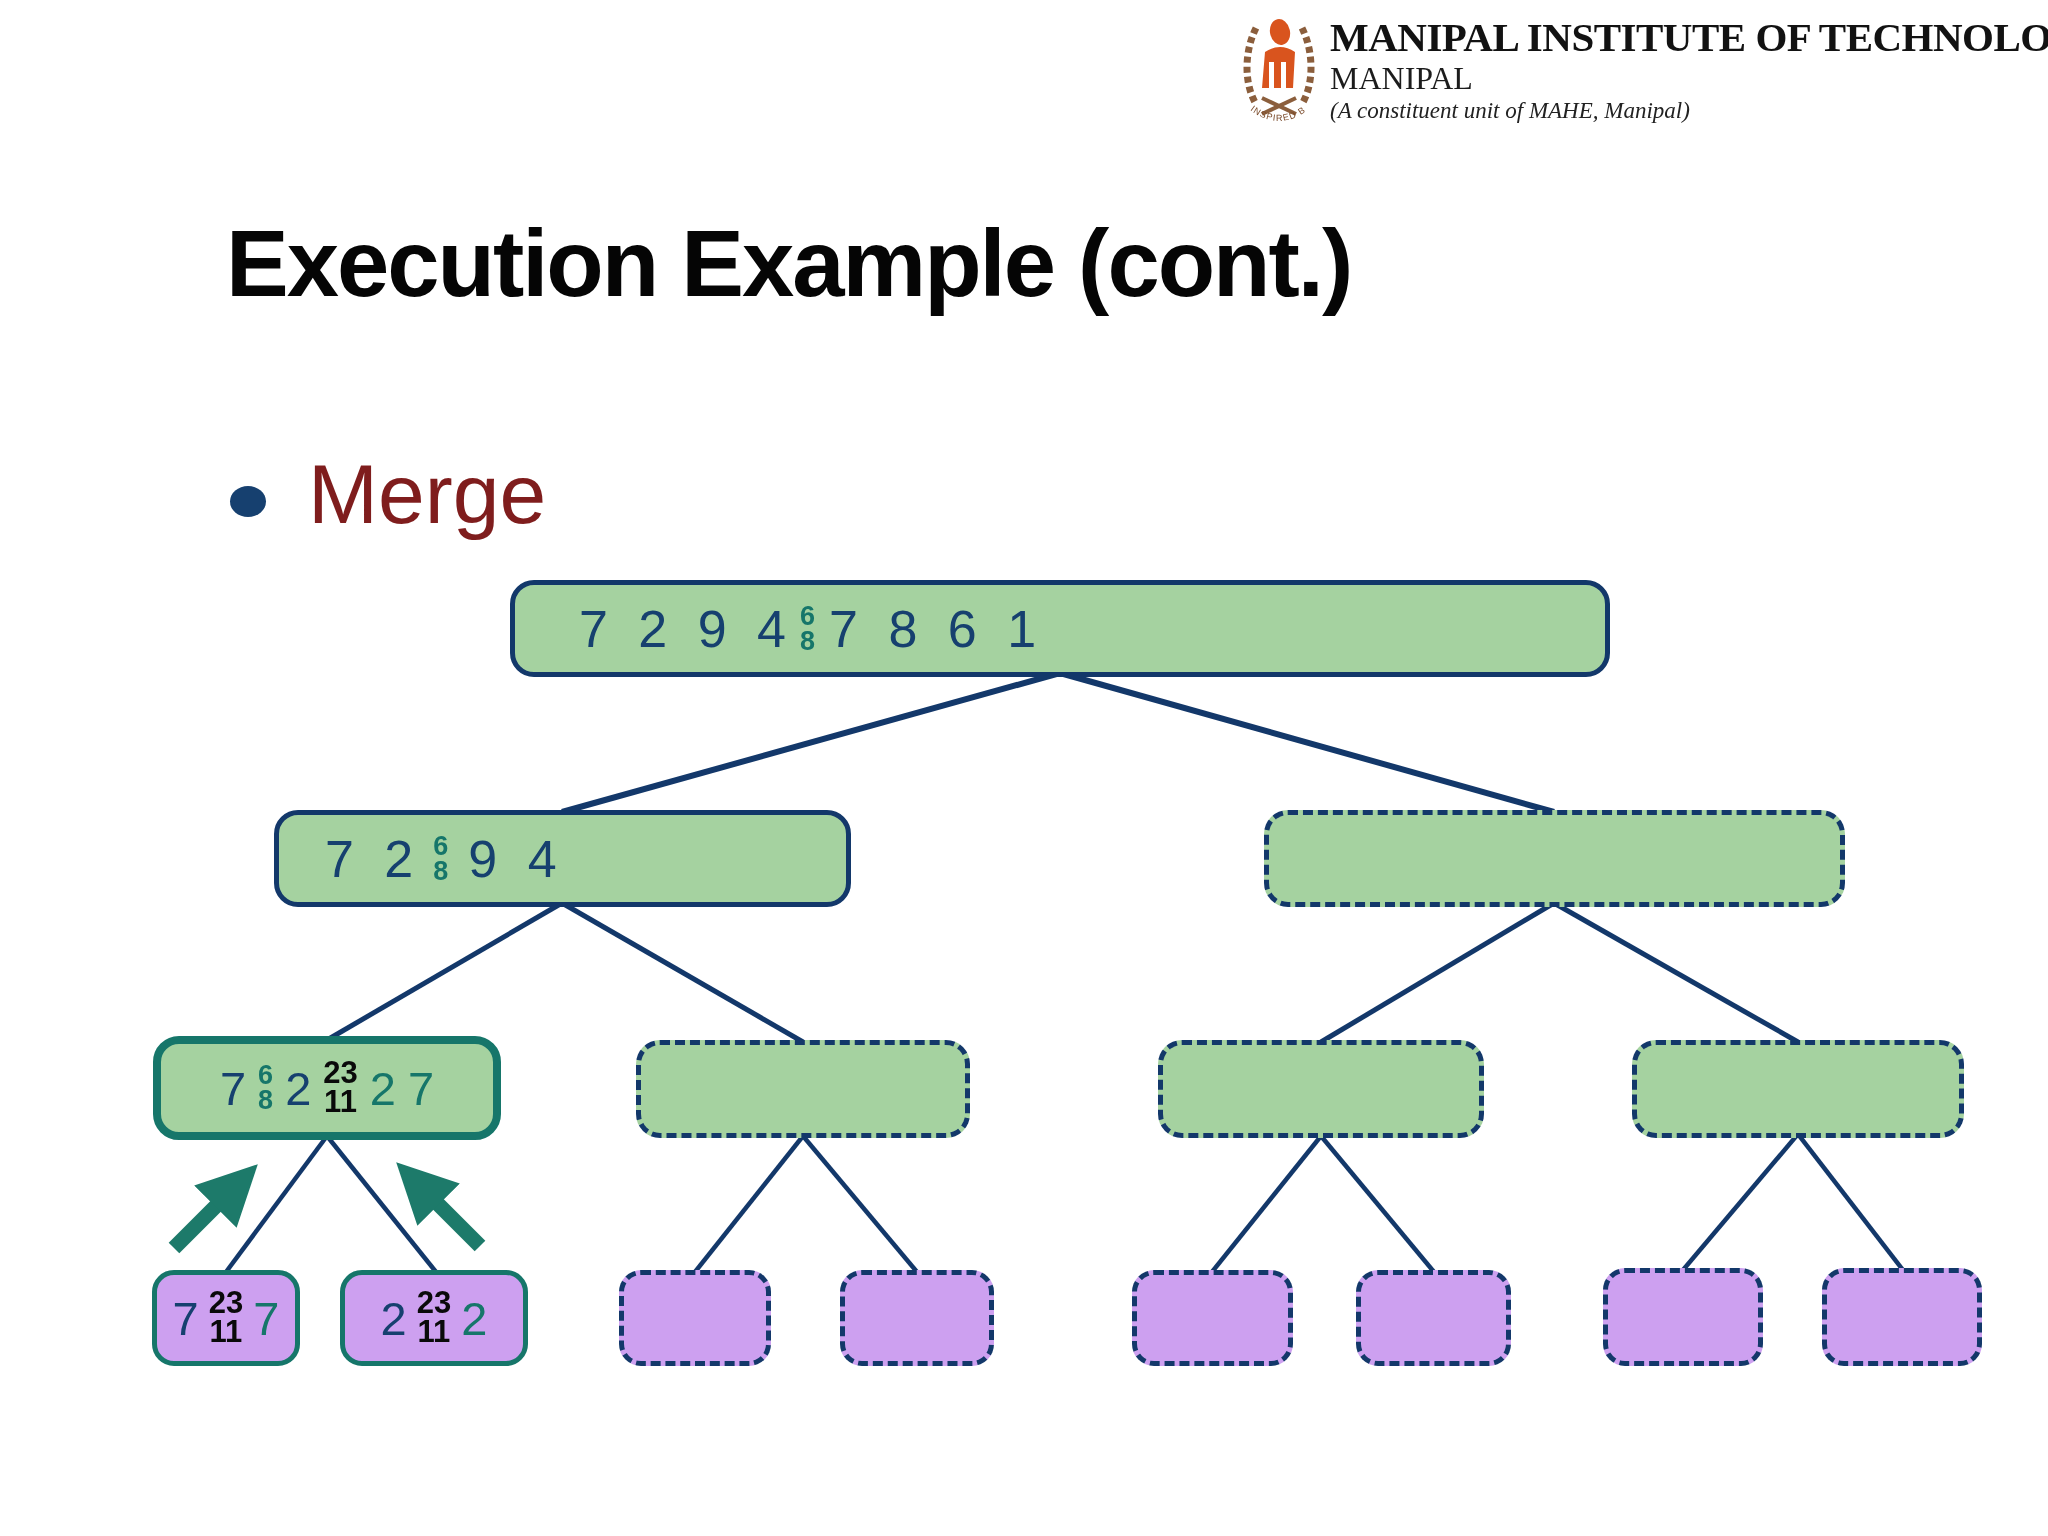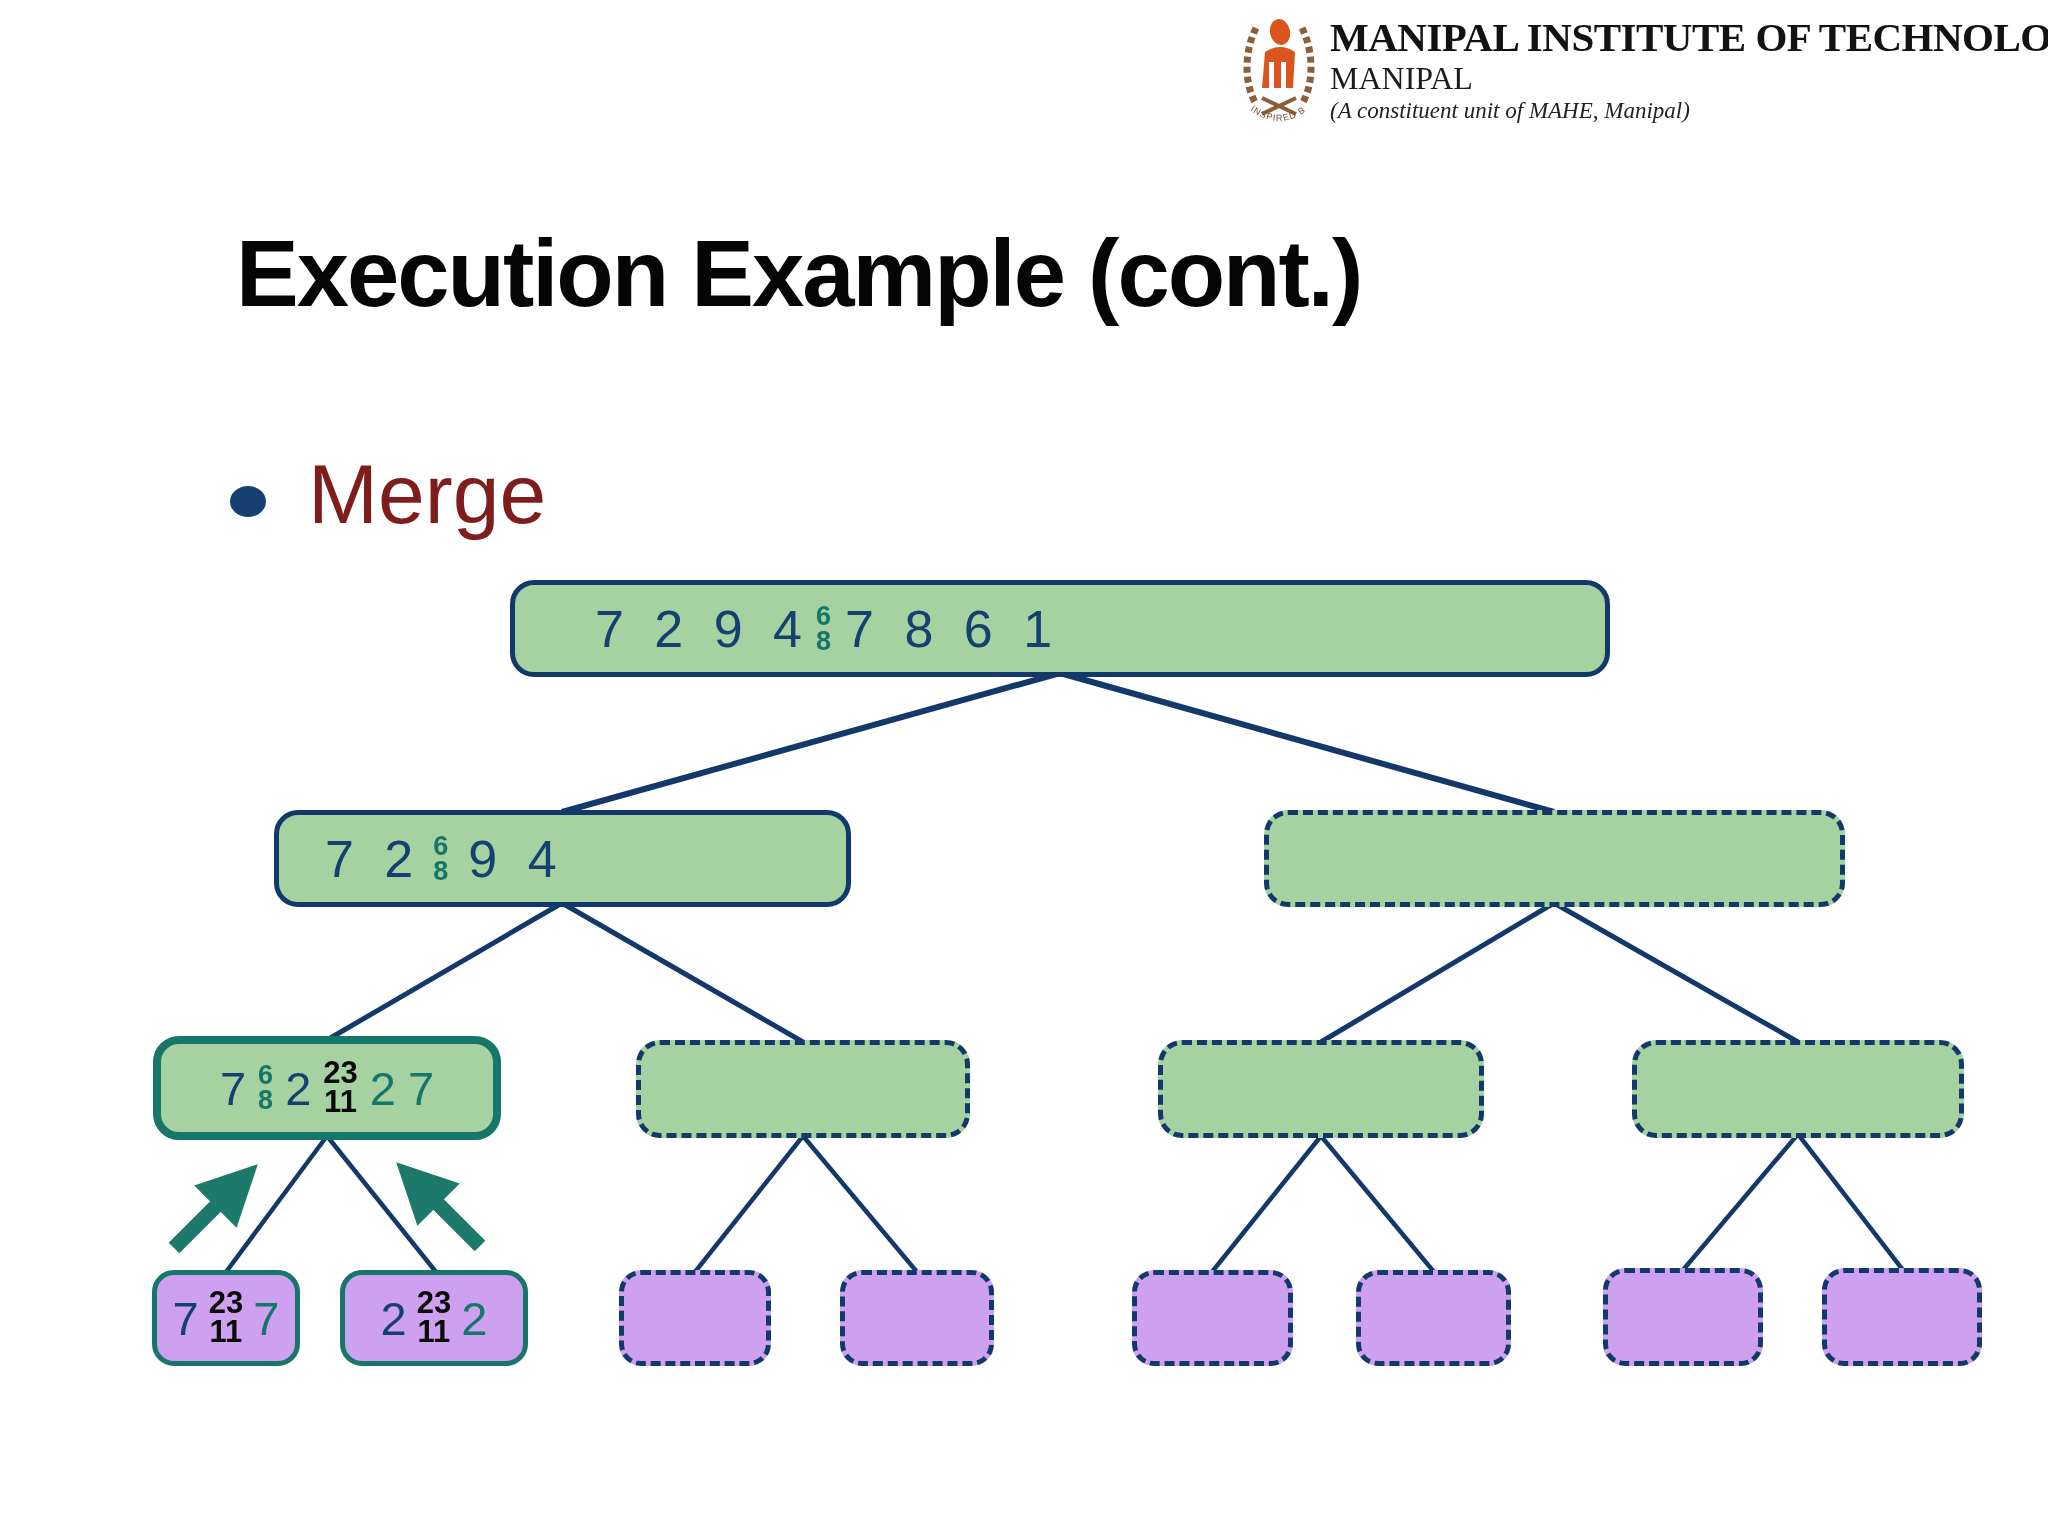--- a/index.html
+++ b/index.html
@@ -26,21 +26,21 @@
     font-family:"Liberation Serif", serif;font-weight:400;font-size:32px;
     color:#1c1c1c;line-height:1.1;margin-top:2px;
   }
   .logo-line3{
     font-family:"Liberation Serif", serif;font-style:italic;font-size:23px;
     color:#222;line-height:1.1;margin-top:2px;
   }
 
   
   .title{
-    position:absolute;left:226px;top:210px;margin:10px;
+    position:absolute;left:226px;top:210px;margin:0;
     font-size:94px;font-weight:700;letter-spacing:-2px;color:#050505;
     white-space:nowrap;
   }
   .bullet-row{position:absolute;left:230px;top:452px;display:flex;align-items:center;}
   .bullet-dot{
     width:36px;height:31px;border-radius:50%;background:#16406F;
     margin-right:42px;margin-top:14px;
   }
   .bullet-label{font-size:84px;color:#7f1d1d;line-height:1.0;}
 
@@ -53,21 +53,21 @@
     display:flex;align-items:center;
     border-radius:24px;
   }
   .green{background:#A5D2A0;}
   .purple{background:#CDA0F0;}
   .solid-navy{border:5px solid #13386A;}
   .dashed-navy{border:5px dashed #13386A;}
   .solid-teal-thick{border:8px solid #16766A;}
   .solid-teal{border:5px solid #16766A;}
 
-  .box-root  {left:510px; top:580px; width:1100px;height:97px; padding-left:80px;gap:14px;}
+  .box-root  {left:510px; top:580px; width:1100px;height:97px; padding-left:64px;gap:14px;}
   .box-l2l   {left:274px; top:810px; width:577px; height:97px; padding-left:46px;gap:20px;}
   .box-l2r   {left:1264px;top:810px; width:581px; height:97px;}
   .box-l3a   {left:153px; top:1036px;width:348px; height:104px;justify-content:center;gap:12px;border-radius:26px;}
   .box-l3b   {left:636px; top:1040px;width:334px; height:98px;}
   .box-l3c   {left:1158px;top:1040px;width:326px; height:98px;}
   .box-l3d   {left:1632px;top:1040px;width:332px; height:98px;}
   .leaf      {border-radius:22px;justify-content:center;gap:10px;}
   .box-p1{left:152px; top:1270px;width:148px;height:96px;}
   .box-p2{left:340px; top:1270px;width:188px;height:96px;}
   .box-p3{left:619px; top:1270px;width:152px;height:96px;}

